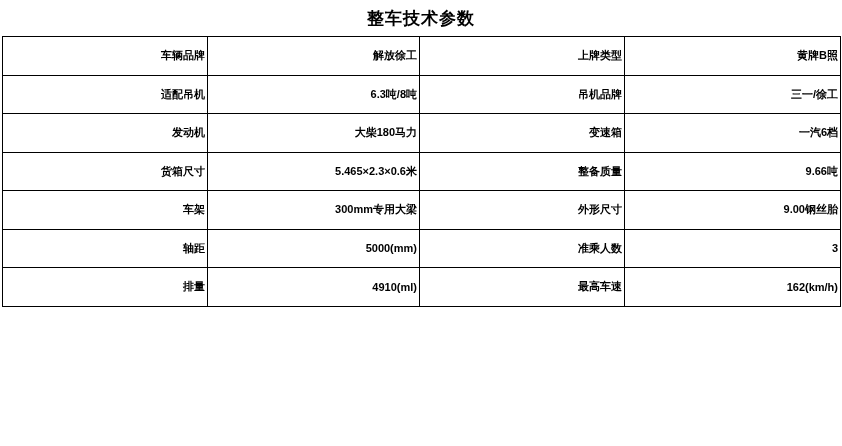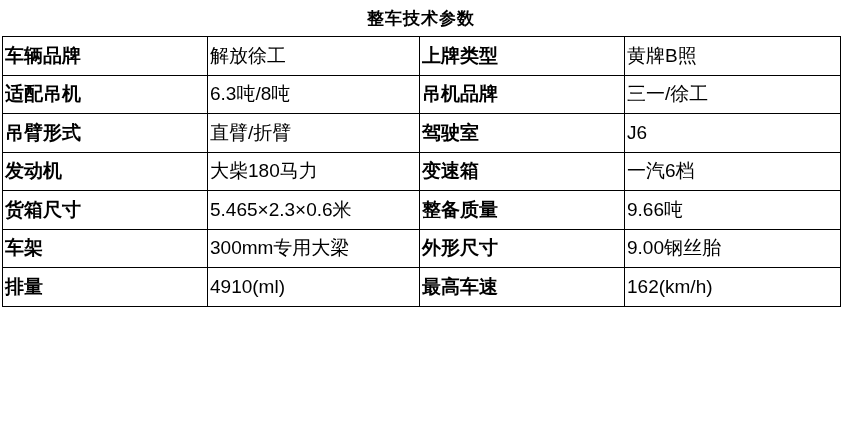--- a/index.html
+++ b/index.html
@@ -32,34 +32,34 @@
     letter-spacing: 1px;
   }
   table.spec {
     border-collapse: collapse;
     width: 838px;
     margin: 0 2px;
     table-layout: fixed;
   }
   table.spec td {
     border: 1px solid #000000;
-    text-align: left;
+    text-align: right;
     vertical-align: middle;
-    font-size: 19px;
+    font-size: 11px;
     height: 37.5px;
     padding: 0 2px;
     overflow: hidden;
     white-space: nowrap;
     margin-top: 24px;
   }
   td.label {
     font-weight: bold;
   }
   td.value {
-    font-weight: normal;
+    font-weight: bold;
   }
   col.c-label1 { width: 205px; }
   col.c-val1   { width: 212px; }
   col.c-label2 { width: 205px; }
   col.c-val2   { width: 216px; }
 </style>
 </head>
 <body>
 
 <div class="sheet">
@@ -82,44 +82,44 @@
         <td class="label">上牌类型</td>
         <td class="value">黄牌B照</td>
       </tr>
       <tr>
         <td class="label">适配吊机</td>
         <td class="value">6.3吨/8吨</td>
         <td class="label">吊机品牌</td>
         <td class="value">三一/徐工</td>
       </tr>
       <tr>
-        <td class="label">吊臂形式</td>
-        <td class="value">直臂/折臂</td>
-        <td class="label">驾驶室</td>
-        <td class="value">J6</td>
-      </tr>
-      <tr>
         <td class="label">发动机</td>
         <td class="value">大柴180马力</td>
         <td class="label">变速箱</td>
         <td class="value">一汽6档</td>
       </tr>
       <tr>
         <td class="label">货箱尺寸</td>
         <td class="value">5.465×2.3×0.6米</td>
         <td class="label">整备质量</td>
         <td class="value">9.66吨</td>
       </tr>
       <tr>
         <td class="label">车架</td>
         <td class="value">300mm专用大梁</td>
         <td class="label">外形尺寸</td>
         <td class="value">9.00钢丝胎</td>
       </tr>
       <tr>
+        <td class="label">轴距</td>
+        <td class="value">5000(mm)</td>
+        <td class="label">准乘人数</td>
+        <td class="value">3</td>
+      </tr>
+      <tr>
         <td class="label">排量</td>
         <td class="value">4910(ml)</td>
         <td class="label">最高车速</td>
         <td class="value">162(km/h)</td>
       </tr>
     </tbody>
   </table>
 
 </div>
 

